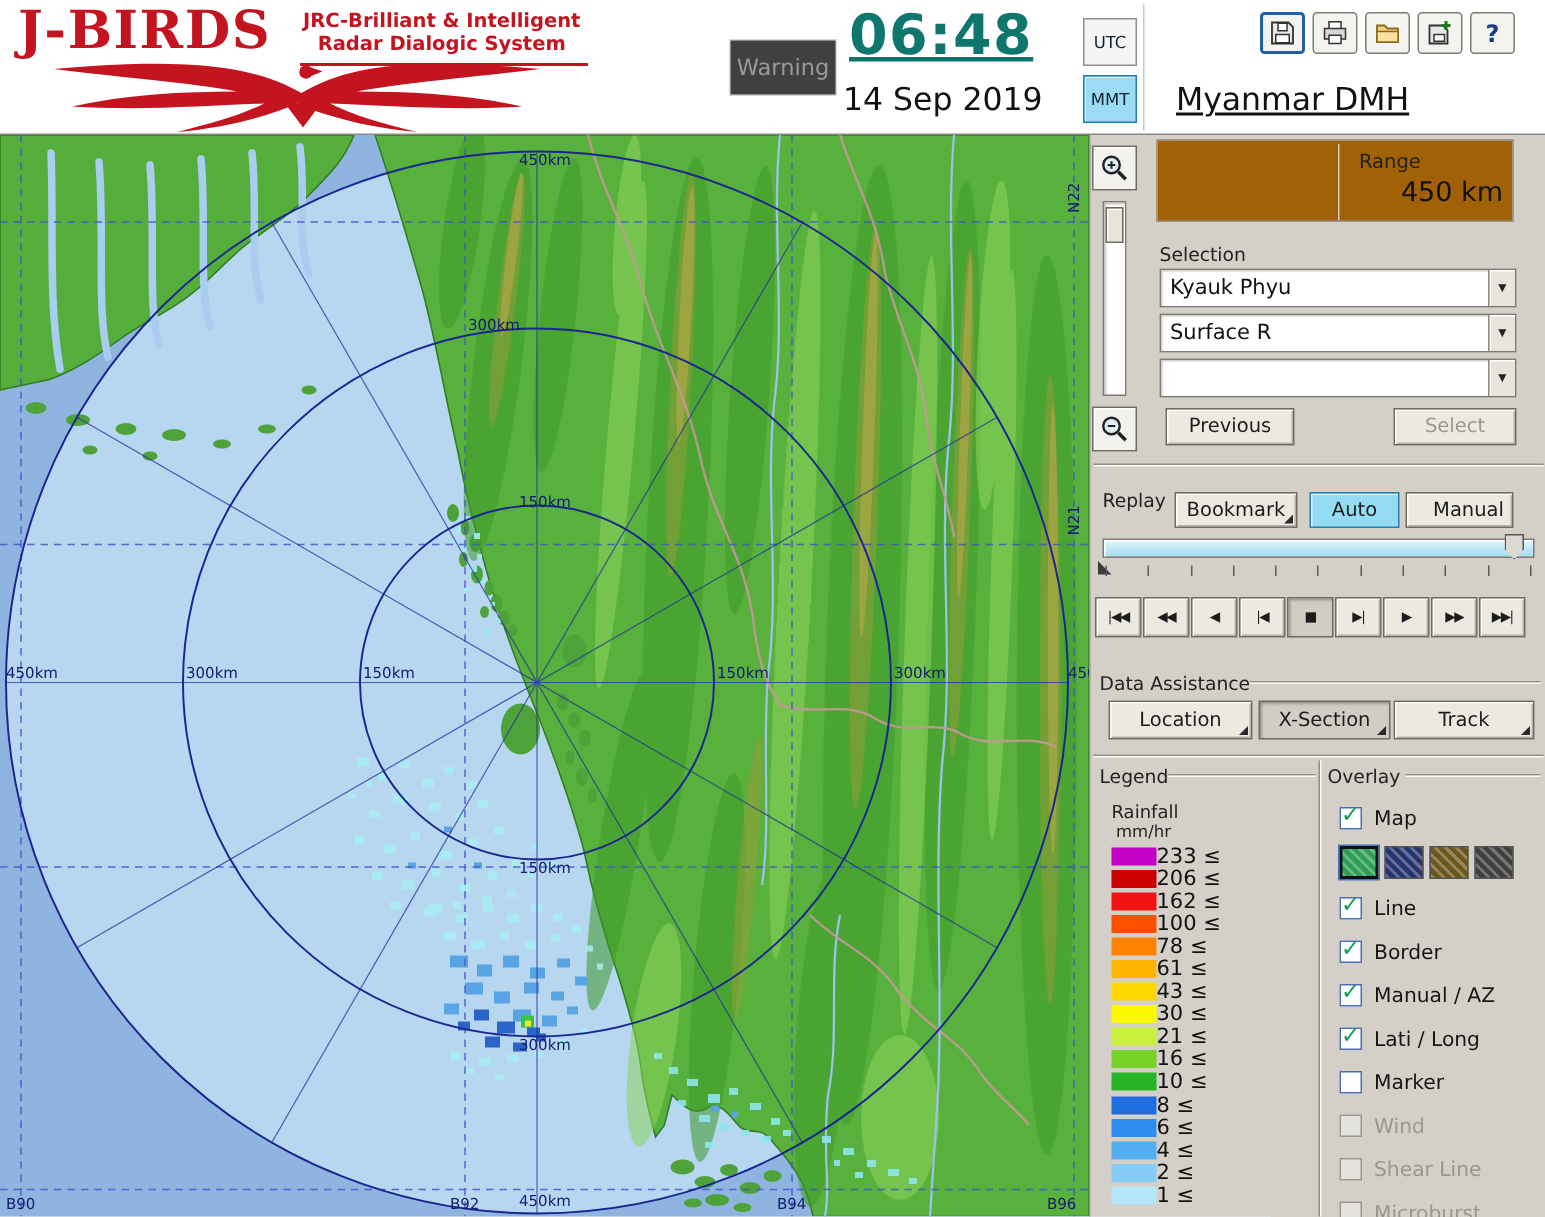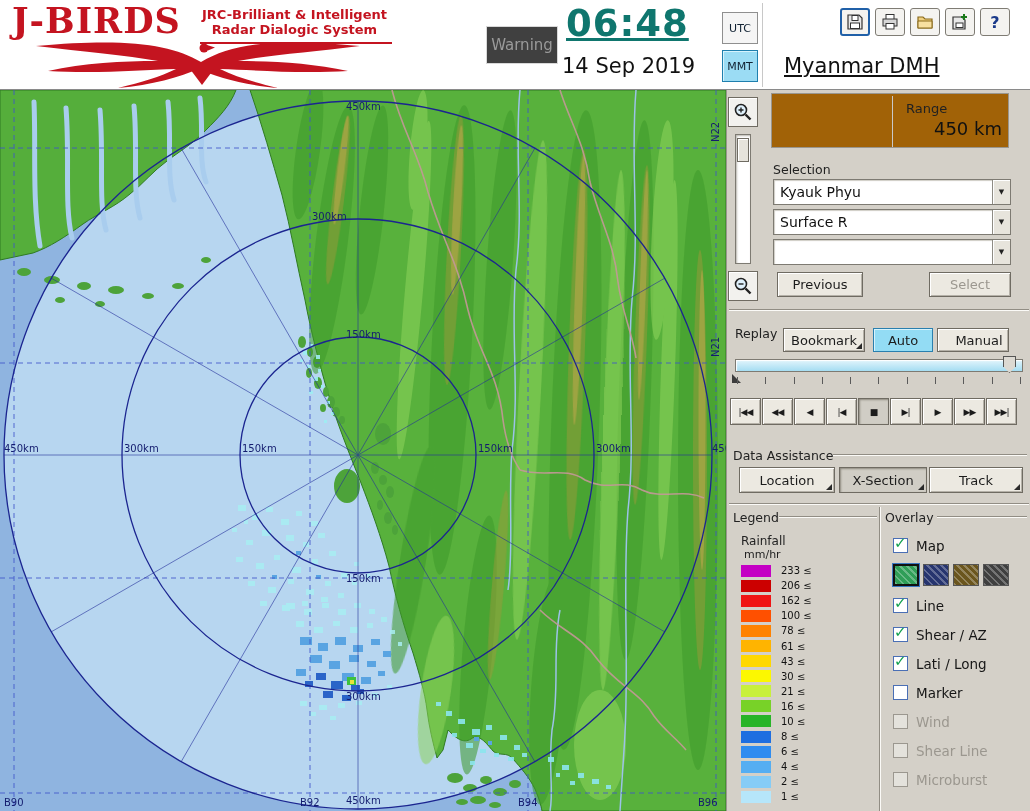--- a/index.html
+++ b/index.html
@@ -82,21 +82,21 @@
   .smark{position:absolute;left:5px;top:284px;width:0;height:0;
          border-right:9px solid transparent;border-bottom:9px solid #3c3c3c;}
   .ticks{position:absolute;left:10px;top:287px;width:284px;display:flex;justify-content:space-between;}
   .tick{width:1px;height:7px;background:#5a5a5a;}
 
   #playback{position:absolute;left:3px;top:308px;display:flex;gap:1px;}
   .pbtn{width:31px;height:27px;font-size:9px;letter-spacing:-1px;}
 
   .lrow{display:flex;align-items:center;height:15.1px;}
   .lswatch{width:30px;height:12px;display:inline-block;}
-  .llabel{margin-left:10px;font-size:10px;color:#111;white-space:nowrap;}
+  .llabel{font-size:14px;color:#111;white-space:nowrap;}
 
   .orow{display:flex;align-items:center;height:29px;}
   .cb{position:relative;width:15px;height:15px;background:#fff;border:1px solid #4a6fb5;
       display:inline-block;cursor:pointer;}
   .cb.checked::after{content:"✓";position:absolute;left:0px;top:-5px;color:#12a04e;
                      font-size:15px;font-weight:bold;}
   .orow .olabel{margin-left:8px;font-size:13.5px;color:#161616;white-space:nowrap;}
   .orow.disabled .cb{background:#e4e2dc;border-color:#9b978f;}
   .orow.disabled .olabel{color:#9b978f;}
   .swrow{display:flex;gap:4px;height:26px;align-items:center;margin:2px 0 3px 0;}
@@ -631,21 +631,25 @@
           <button class="msw" style="background: rgb(39, 53, 111);"></button>
           <button class="msw" style="background: rgb(107, 86, 30);"></button>
           <button class="msw" style="background: rgb(63, 63, 63);"></button>
         </div>
         <div class="orow">
           <span class="cb checked"></span>
           <span class="olabel">Line</span>
         </div>
         <div class="orow">
           <span class="cb checked"></span>
-          <span class="olabel">Shear / AZ</span>
+          <span class="olabel">Border</span>
+        </div>
+        <div class="orow">
+          <span class="cb checked"></span>
+          <span class="olabel">Manual / AZ</span>
         </div>
         <div class="orow">
           <span class="cb checked"></span>
           <span class="olabel">Lati / Long</span>
         </div>
         <div class="orow">
           <span class="cb"></span>
           <span class="olabel">Marker</span>
         </div>
         <div class="orow disabled">

